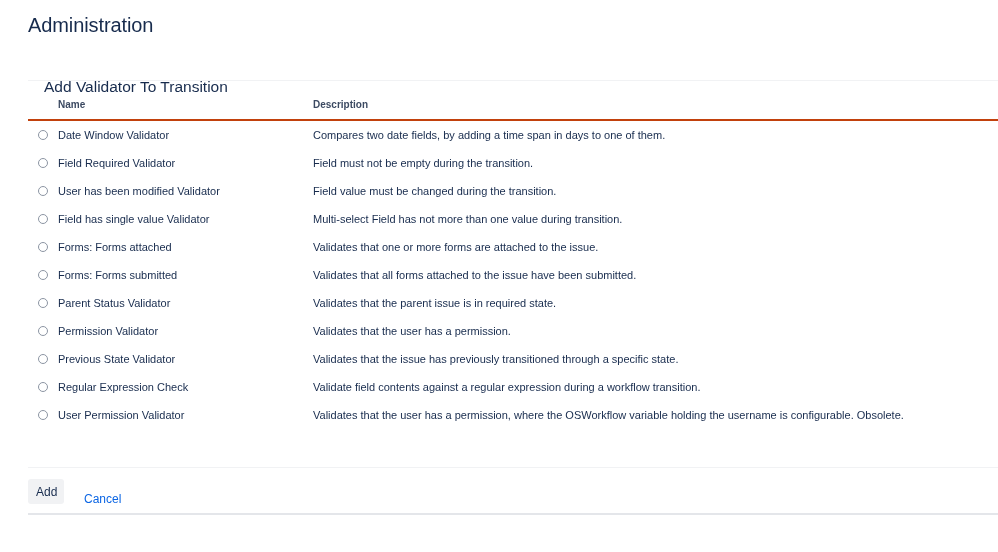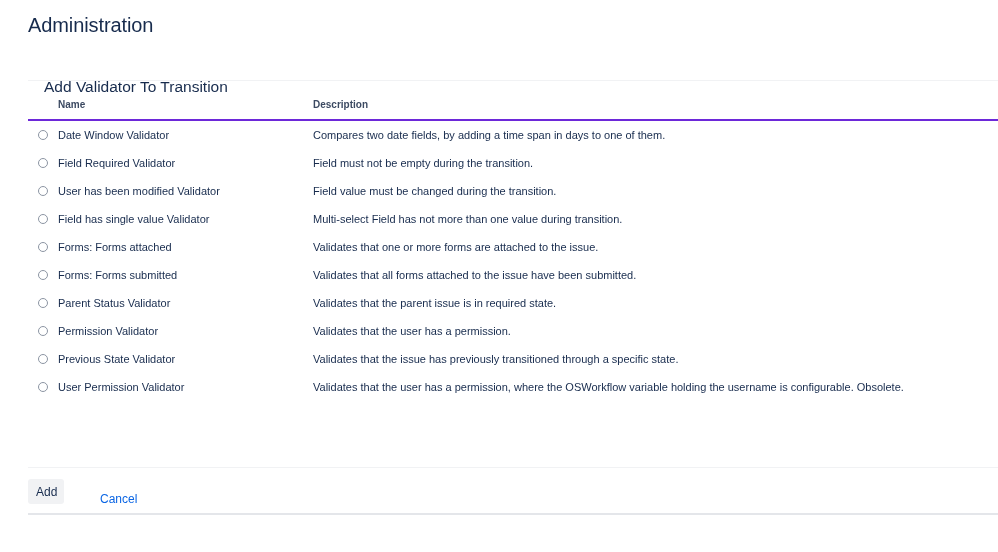--- a/index.html
+++ b/index.html
@@ -54,21 +54,21 @@
     }
     .validator-table th {
       text-align: left;
       font-weight: 700;
       color: #3c4a62;
       font-size: 10px;
       height: 20px;
       padding: 0;
       vertical-align: top;
       padding-top: 3px;
-      border-bottom: 2px solid #6d28d9;
+      border-bottom: 2px solid #c2410c;
     }
     .validator-table td {
       height: 28px;
       padding: 0;
       vertical-align: middle;
       color: #172b4d;
     }
     .col-radio { width: 30px; }
     .col-name { width: 255px; }
     .radio {
@@ -106,21 +106,20 @@
       height: 1px;
       background: #f1f2f4;
     }
     .button-bar {
       position: absolute;
       left: 28px;
       top: 479px;
       height: 25px;
       display: flex;
       align-items: center;
-      gap: 16px;
     }
     .add-button {
       background: #f1f2f4;
       border: none;
       border-radius: 3px;
       height: 25px;
       padding: 0 8px;
       font-family: "Liberation Sans", sans-serif;
       font-size: 12px;
       color: #172b4d;
@@ -201,20 +200,25 @@
         <td>Permission Validator</td>
         <td>Validates that the user has a permission.</td>
       </tr>
       <tr>
         <td class="col-radio"><span class="radio"></span></td>
         <td>Previous State Validator</td>
         <td>Validates that the issue has previously transitioned through a specific state.</td>
       </tr>
       <tr>
         <td class="col-radio"><span class="radio"></span></td>
+        <td>Regular Expression Check</td>
+        <td>Validate field contents against a regular expression during a workflow transition.</td>
+      </tr>
+      <tr>
+        <td class="col-radio"><span class="radio"></span></td>
         <td>User Permission Validator</td>
         <td>Validates that the user has a permission, where the OSWorkflow variable holding the username is configurable. Obsolete.</td>
       </tr>
     </tbody>
   </table>
 
   <div class="footer-divider-top"></div>
 
   <div class="button-bar">
     <button class="add-button">Add</button>

